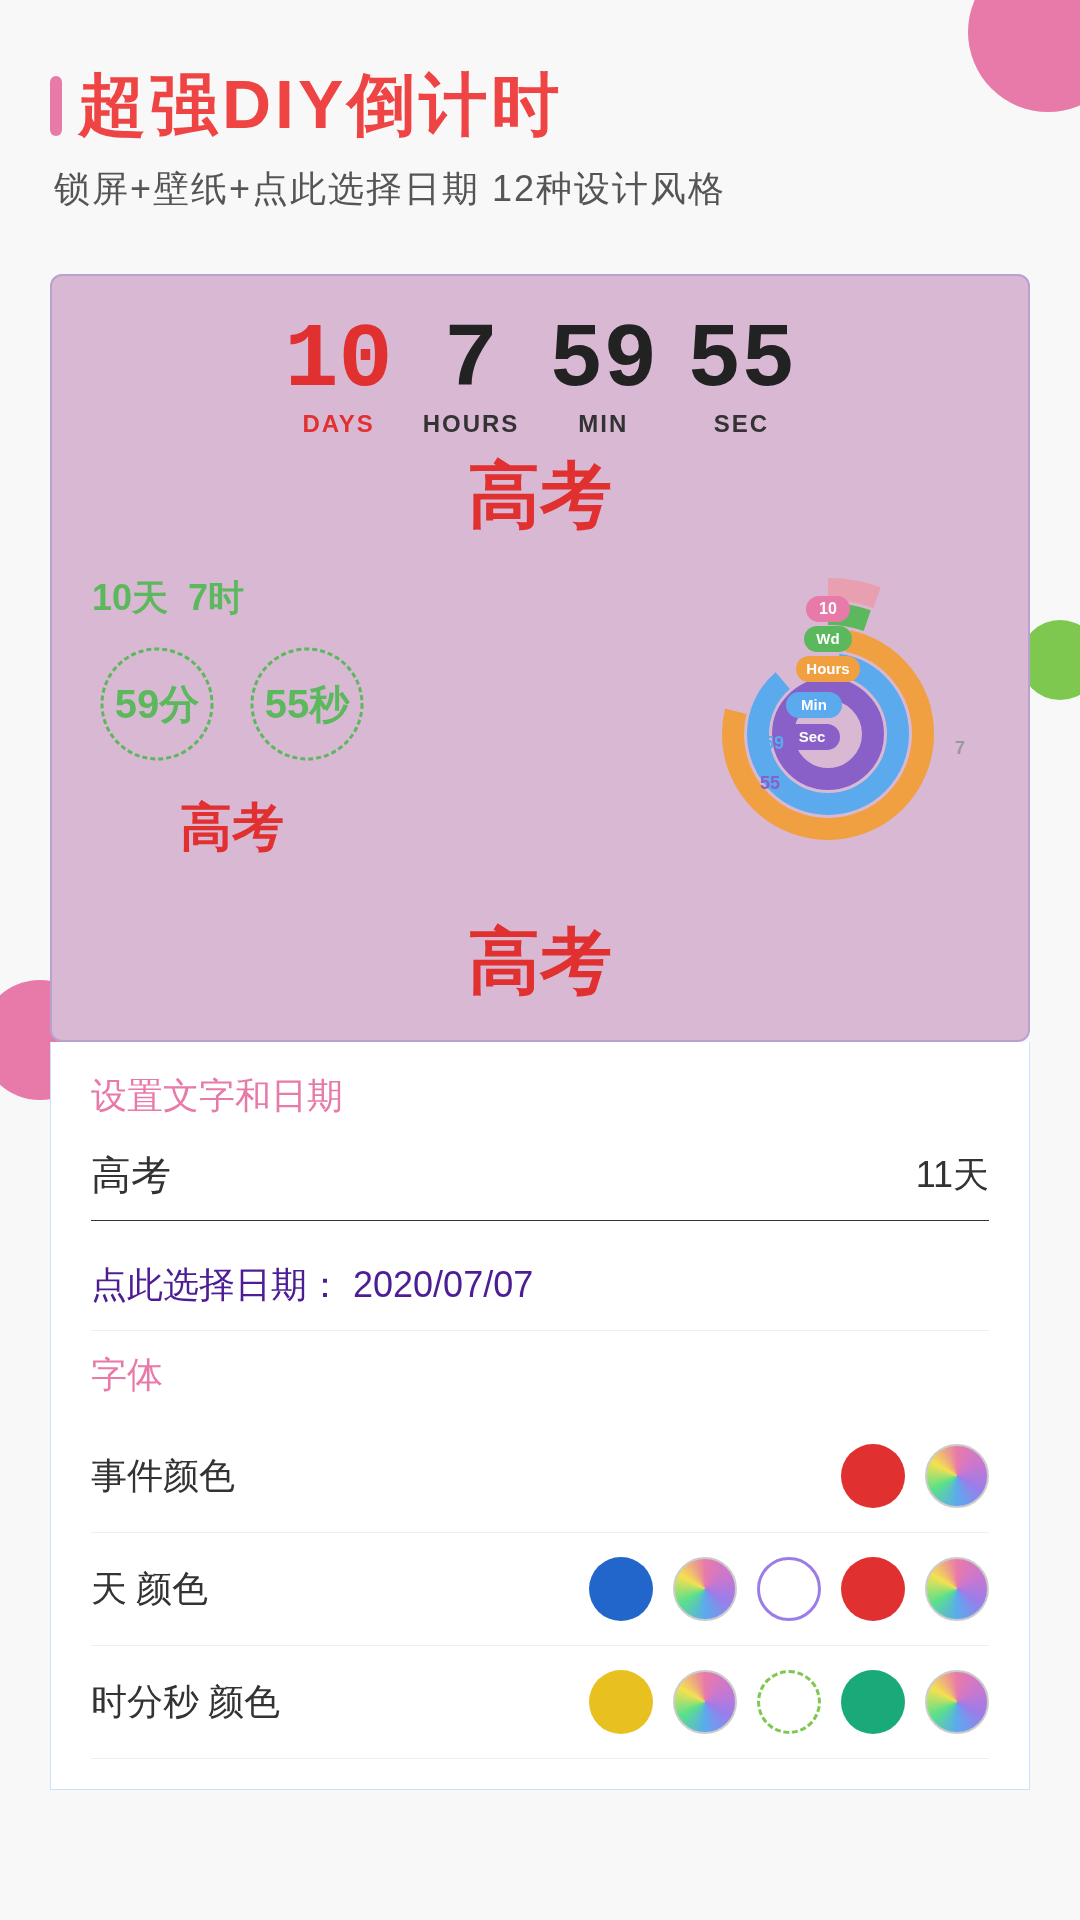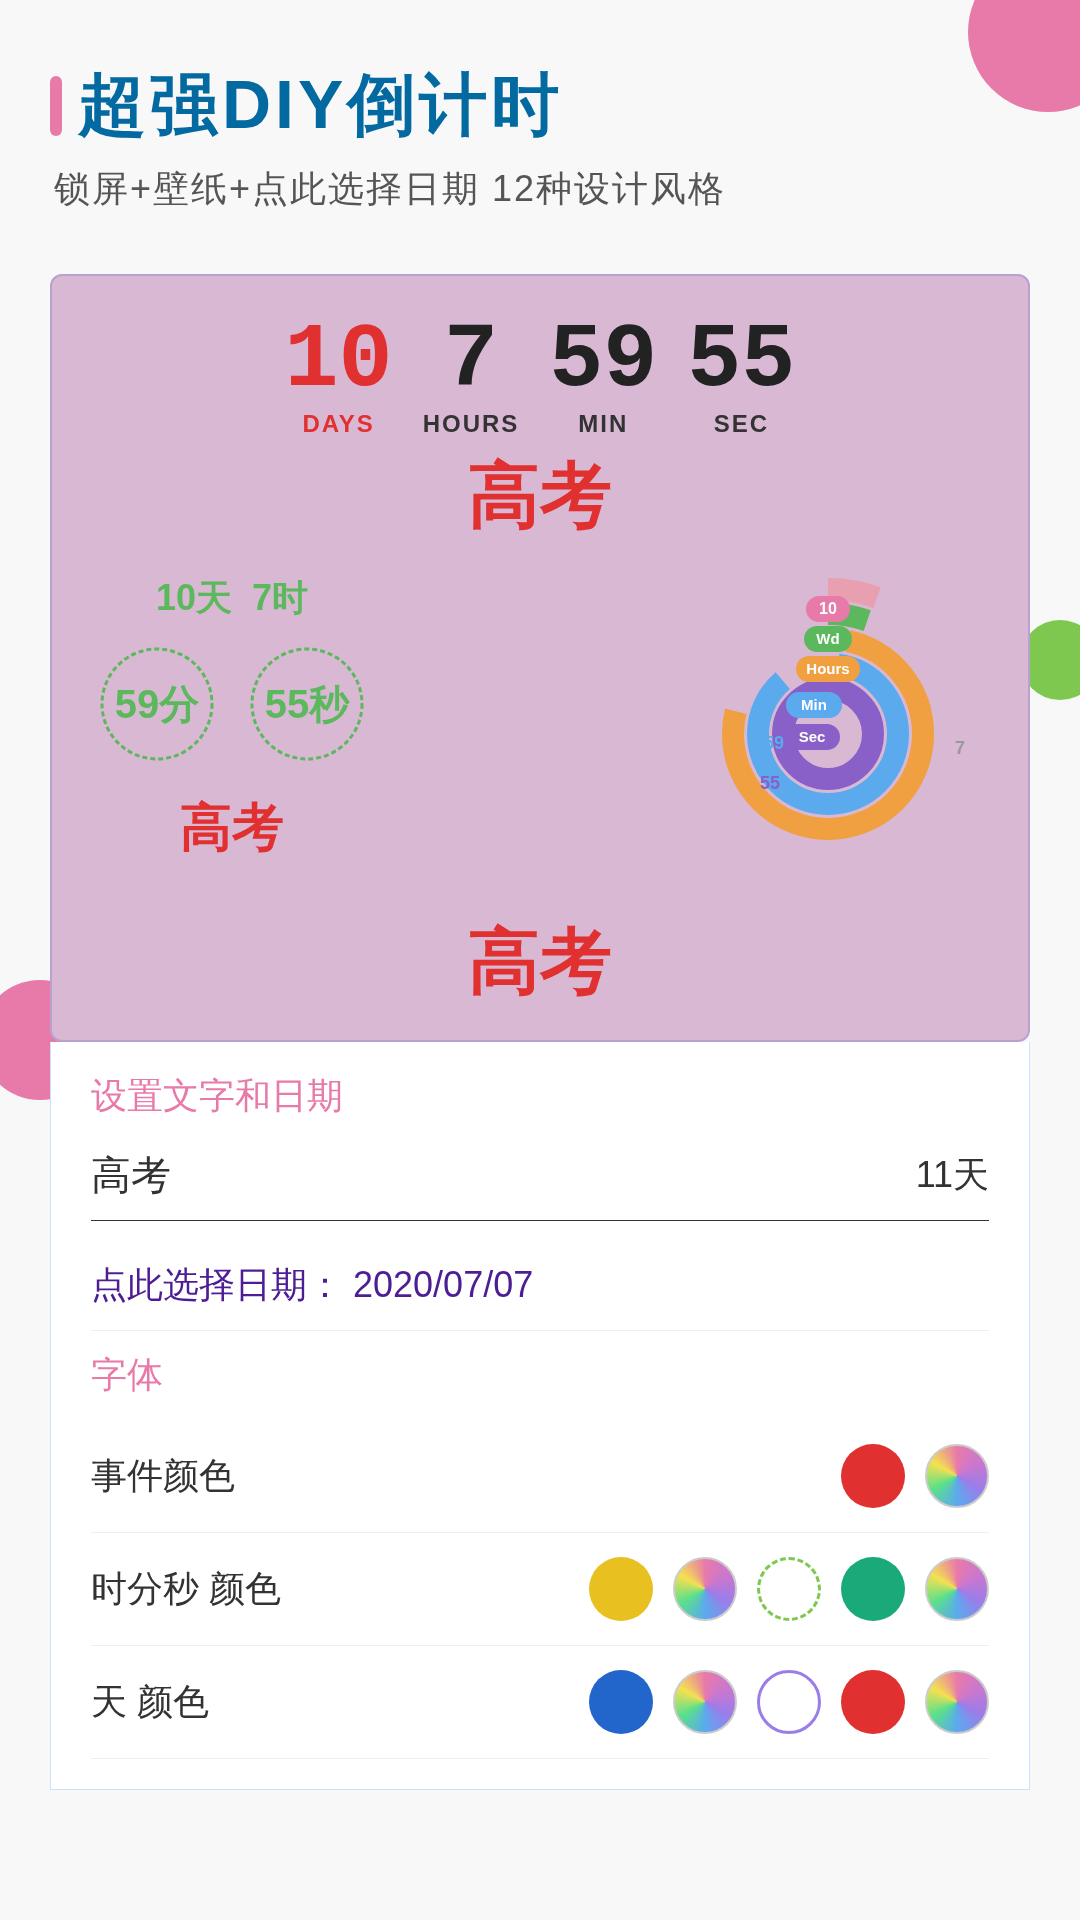--- a/index.html
+++ b/index.html
@@ -55,21 +55,21 @@
     .header-bar {
       width: 12px;
       height: 60px;
       background: #e87aaa;
       border-radius: 6px;
       flex-shrink: 0;
     }
     .header-title {
       font-size: 68px;
       font-weight: 900;
-      color: #0369a1;
+      color: #ef4444;
       letter-spacing: 4px;
     }
     .header-subtitle {
       font-size: 36px;
       color: #555;
       margin-left: 4px;
       letter-spacing: 2px;
     }
 
     
@@ -133,21 +133,20 @@
       justify-content: space-between;
       align-items: flex-start;
       padding: 0 10px;
     }
 
     
     .left-widgets {
       display: flex;
       flex-direction: column;
       gap: 16px;
-      align-items: center;
     }
 
     .widget-row {
       display: flex;
       gap: 20px;
       align-items: center;
     }
 
     .widget-circle {
       position: relative;
@@ -260,20 +259,21 @@
       margin-top: 10px;
     }
 
     
     .color-row {
       display: flex;
       align-items: center;
       justify-content: space-between;
       padding: 24px 0;
       border-bottom: 1px solid #eee;
+      font-family: Liberation Serif, serif;
     }
     .color-row-label {
       font-size: 36px;
       color: #333;
       flex: 1;
     }
     .color-swatches {
       display: flex;
       align-items: center;
       gap: 20px;
@@ -410,40 +410,40 @@
     <span>点此选择日期：</span>
     <span>2020/07/07</span>
   </div>
 
   <div class="font-section">
     <div class="settings-section-title" style="margin-top:20px;">字体</div>
 
     <div class="color-row">
       <span class="color-row-label">事件颜色</span>
       <div class="color-swatches">
+        <div class="color-swatch" style="background:#e03030;"></div>
+        <div class="color-swatch floral"></div>
+      </div>
+    </div>
+
+    <div class="color-row">
+      <span class="color-row-label">天 颜色</span>
+      <div class="color-swatches">
+        <div class="color-swatch" style="background:#2266cc;"></div>
+        <div class="color-swatch floral"></div>
+        <div class="color-swatch" style="background:white; border: 3px solid #9b7dea;"></div>
         <div class="color-swatch" style="background:#e03030;"></div>
         <div class="color-swatch floral"></div>
       </div>
     </div>
 
     <div class="color-row">
       <span class="color-row-label">时分秒 颜色</span>
       <div class="color-swatches">
         <div class="color-swatch" style="background:#e8c020;"></div>
         <div class="color-swatch floral"></div>
         <div class="color-swatch" style="background:white; border: 3px dashed #7ec850;"></div>
         <div class="color-swatch" style="background:#1aaa7a;"></div>
         <div class="color-swatch floral"></div>
       </div>
     </div>
-
-    <div class="color-row">
-      <span class="color-row-label">天 颜色</span>
-      <div class="color-swatches">
-        <div class="color-swatch" style="background:#2266cc;"></div>
-        <div class="color-swatch floral"></div>
-        <div class="color-swatch" style="background:white; border: 3px solid #9b7dea;"></div>
-        <div class="color-swatch" style="background:#e03030;"></div>
-        <div class="color-swatch floral"></div>
-      </div>
-    </div>
   </div>
 </div>
 
 </body></html>

